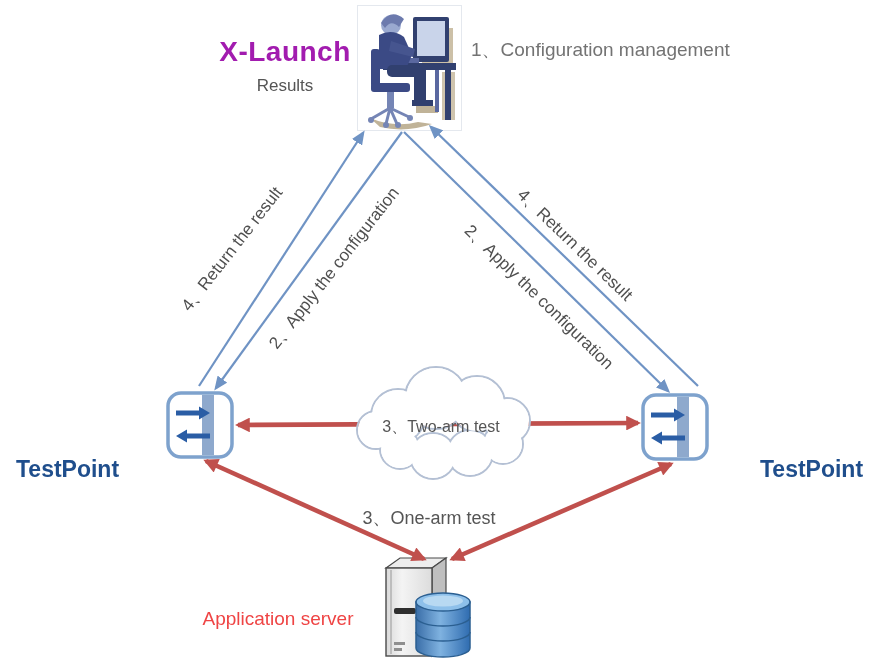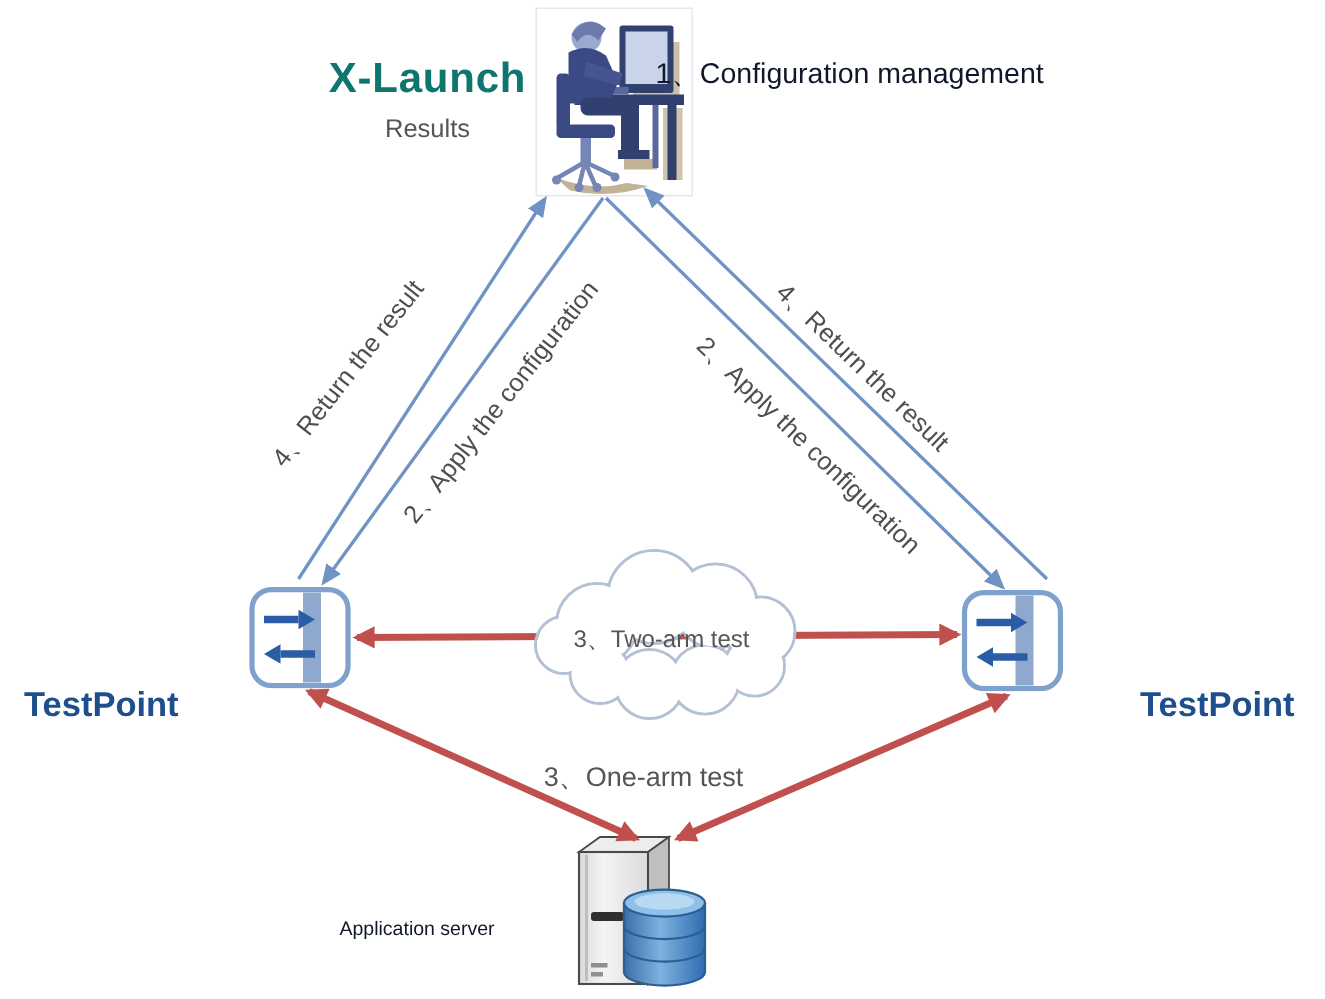--- a/index.html
+++ b/index.html
@@ -11,42 +11,42 @@
   .lines-layer{position:absolute;left:0;top:0;z-index:2;}
   .icon-layer{position:absolute;z-index:1;}
   .icon-top{position:absolute;z-index:3;}
   .txt{position:absolute;z-index:4;white-space:nowrap;}
 
   .console-box{
     left:357px;top:5px;width:105px;height:126px;
     border:1px solid #e4e8ee;background:#ffffff;box-sizing:border-box;
   }
   .brand-block{left:203px;top:36px;width:164px;text-align:center;}
-  .brand-title{font-size:28px;font-weight:bold;color:#0f766e;letter-spacing:0.5px;}
+  .brand-title{font-size:28px;font-weight:bold;color:#a21caf;letter-spacing:0.5px;}
   .brand-sub{font-size:17px;color:#555555;margin-top:8px;}
 
-  .functions{left:437px;top:34px;font-size:19px;color:#0f172a;line-height:31px;}
+  .functions{left:471px;top:34px;font-size:19px;color:#737373;line-height:31px;}
 
   .edge-label{
     position:absolute;z-index:4;white-space:nowrap;
     font-size:17px;color:#4f4f4f;
     transform:translate(-50%,-50%) rotate(var(--rot));
   }
   .lbl-left-return{left:232px;top:249px;--rot:-52deg;}
   .lbl-left-apply{left:334px;top:268px;--rot:-52deg;}
   .lbl-right-return{left:575px;top:245px;--rot:44deg;}
   .lbl-right-apply{left:539px;top:297px;--rot:44deg;}
 
   .testpoint-label{font-size:23px;font-weight:bold;color:#1f4e8c;margin-top:29px;}
   .tp-left{left:16px;top:427px;}
   .tp-right{left:760px;top:427px;}
 
   .cloud-label{left:441px;top:427px;transform:translate(-50%,-50%);font-size:16px;color:#555555;}
   .one-arm-label{left:429px;top:518px;transform:translate(-50%,-50%);font-size:18px;color:#555555;}
-  .server-label{left:278px;top:619px;transform:translate(-50%,-50%);font-size:13px;color:#0f172a;}
+  .server-label{left:278px;top:619px;transform:translate(-50%,-50%);font-size:19px;color:#ef4444;}
 </style>
 </head>
 <body>
 
 <div class="stage">
 
   <div class="abs console-box icon-layer">
     <svg width="103" height="124" viewBox="0 0 103 124">
 
       <rect x="64" y="22" width="31" height="42" fill="#c3b598" opacity="0.85"></rect>

